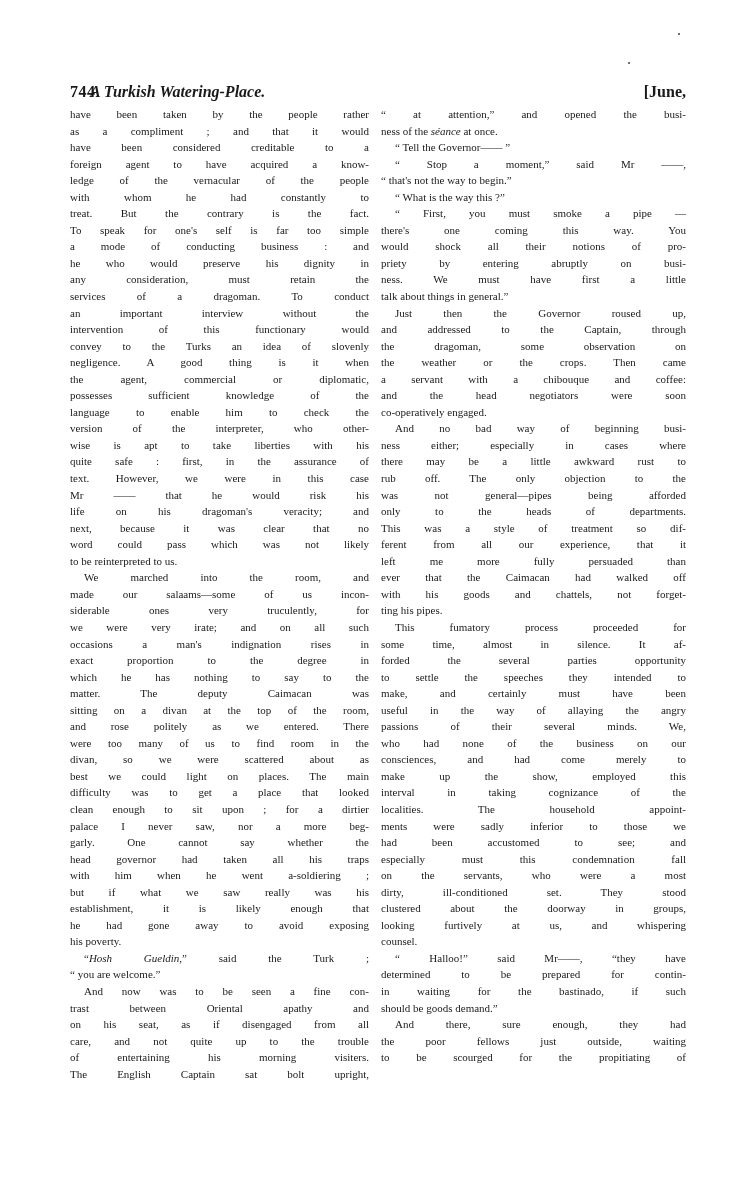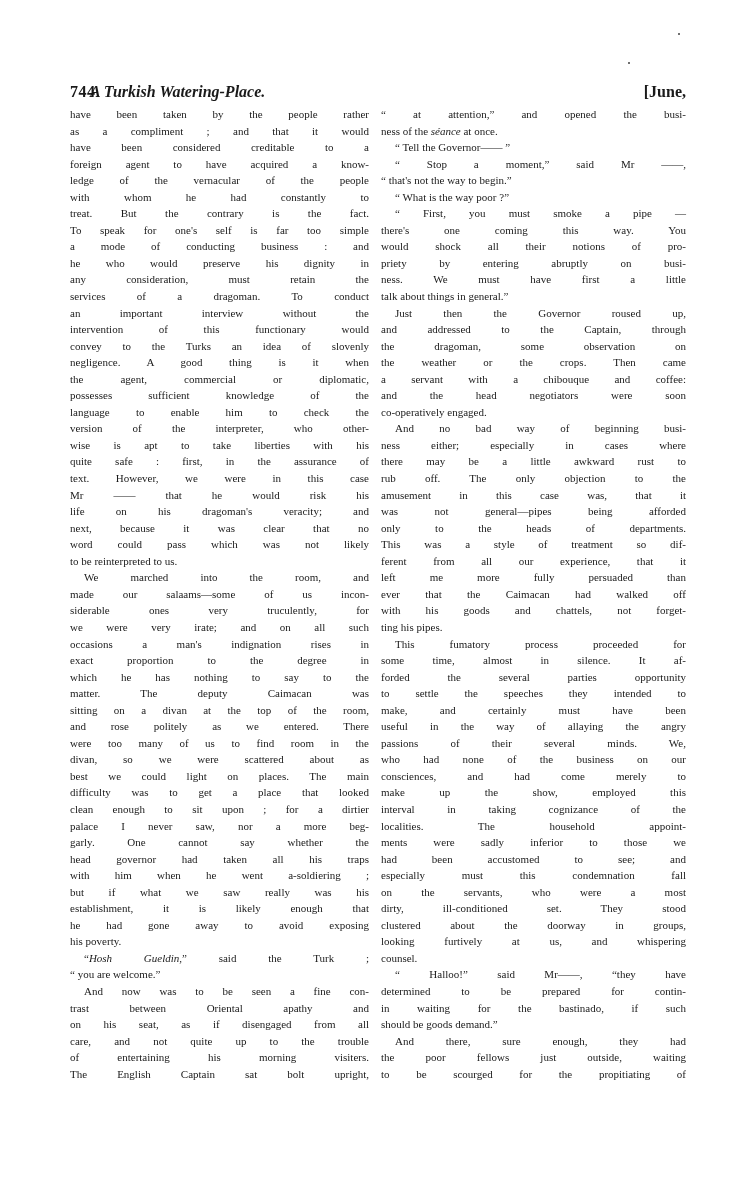--- a/index.html
+++ b/index.html
@@ -147,39 +147,38 @@
     <span class="line">care, and not quite up to the trouble</span>
     <span class="line">of entertaining his morning visiters.</span>
     <span class="line">The English Captain sat bolt upright,</span>
   </div>
 <div class="column col-right">
     <span class="line">“ at attention,” and opened the busi-</span>
     <span class="line last"><span>ness of the </span><span class="it">séance</span><span> at once.</span></span>
     <span class="line indent last">“ Tell the Governor—— ”</span>
     <span class="line indent">“ Stop a moment,” said Mr ——,</span>
     <span class="line last">“ that's not the way to begin.”</span>
-    <span class="line indent last">“ What is the way poor ?”</span>
+    <span class="line indent last">“ What is the way this ?”</span>
     <span class="line indent">“ First, you must smoke a pipe —</span>
     <span class="line">there's one coming this way. You</span>
     <span class="line">would shock all their notions of pro-</span>
     <span class="line">priety by entering abruptly on busi-</span>
     <span class="line">ness. We must have first a little</span>
     <span class="line last">talk about things in general.”</span>
     <span class="line indent">Just then the Governor roused up,</span>
     <span class="line">and addressed to the Captain, through</span>
     <span class="line">the dragoman, some observation on</span>
     <span class="line">the weather or the crops. Then came</span>
     <span class="line">a servant with a chibouque and coffee:</span>
     <span class="line">and the head negotiators were soon</span>
     <span class="line last">co-operatively engaged.</span>
     <span class="line indent">And no bad way of beginning busi-</span>
     <span class="line">ness either; especially in cases where</span>
     <span class="line">there may be a little awkward rust to</span>
     <span class="line">rub off. The only objection to the</span>
-    <span class="line">amusement in this case was, that it</span>
     <span class="line">was not general—pipes being afforded</span>
     <span class="line">only to the heads of departments.</span>
     <span class="line">This was a style of treatment so dif-</span>
     <span class="line">ferent from all our experience, that it</span>
     <span class="line">left me more fully persuaded than</span>
     <span class="line">ever that the Caimacan had walked off</span>
     <span class="line">with his goods and chattels, not forget-</span>
     <span class="line last">ting his pipes.</span>
     <span class="line indent">This fumatory process proceeded for</span>
     <span class="line">some time, almost in silence. It af-</span>

